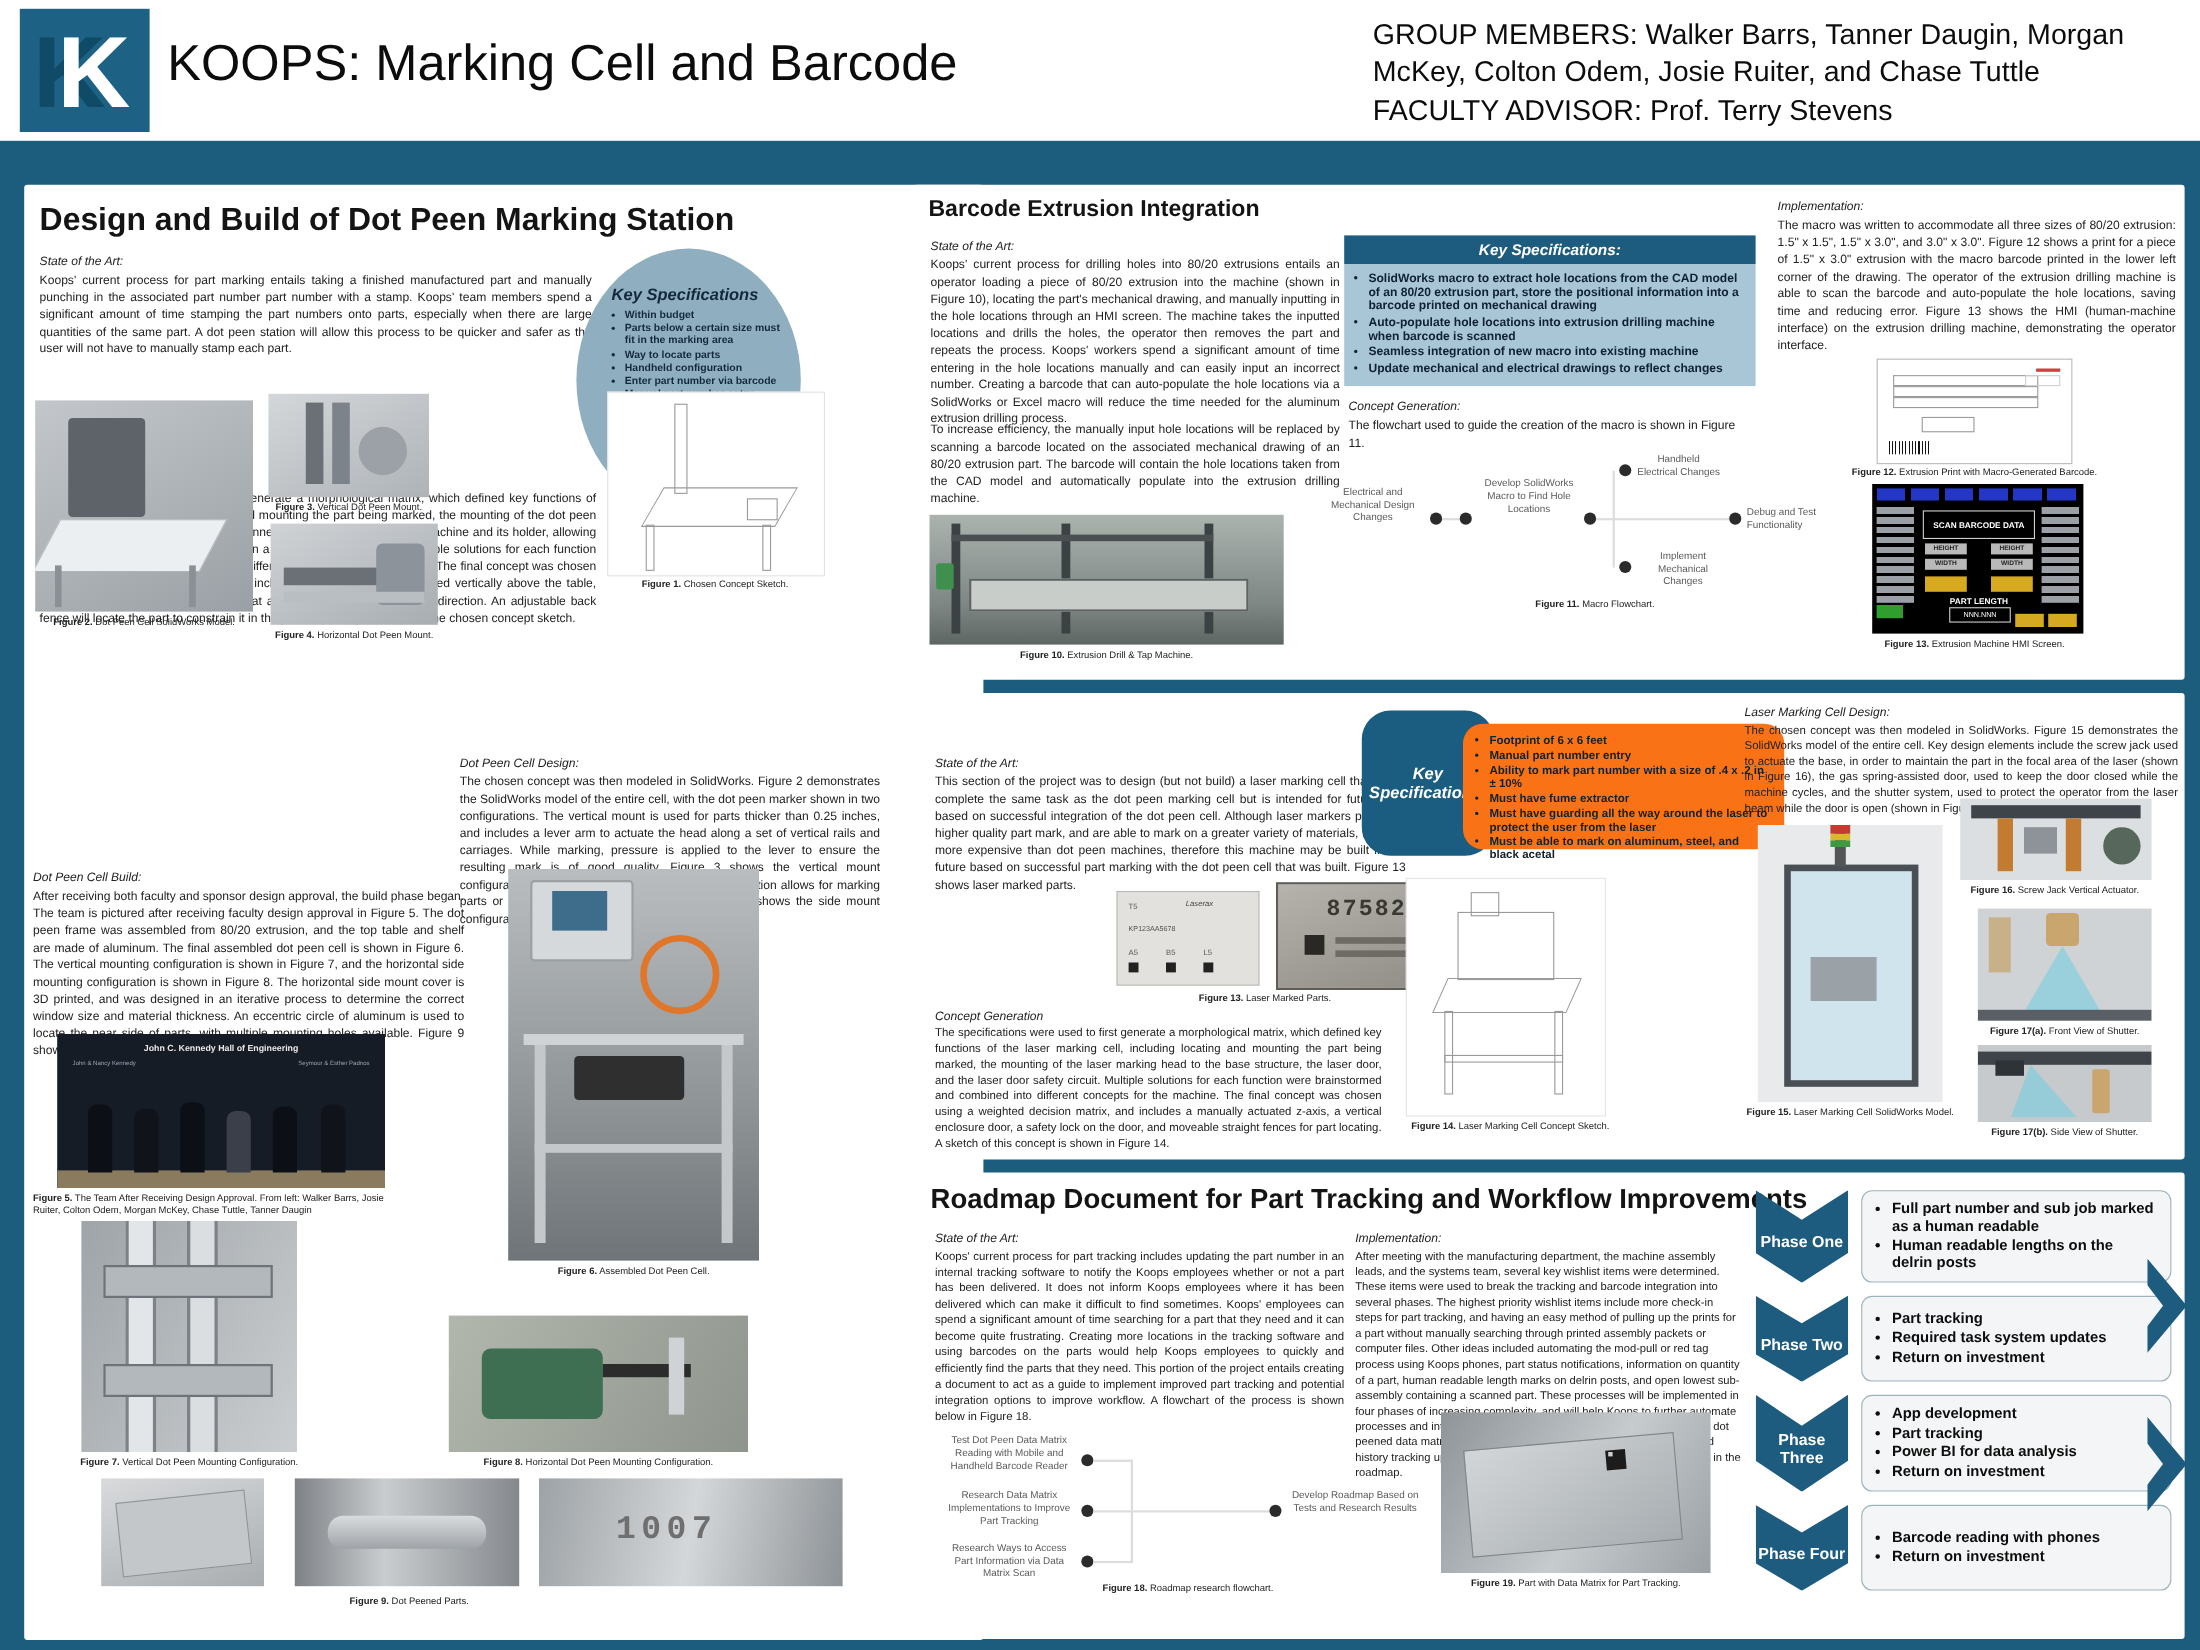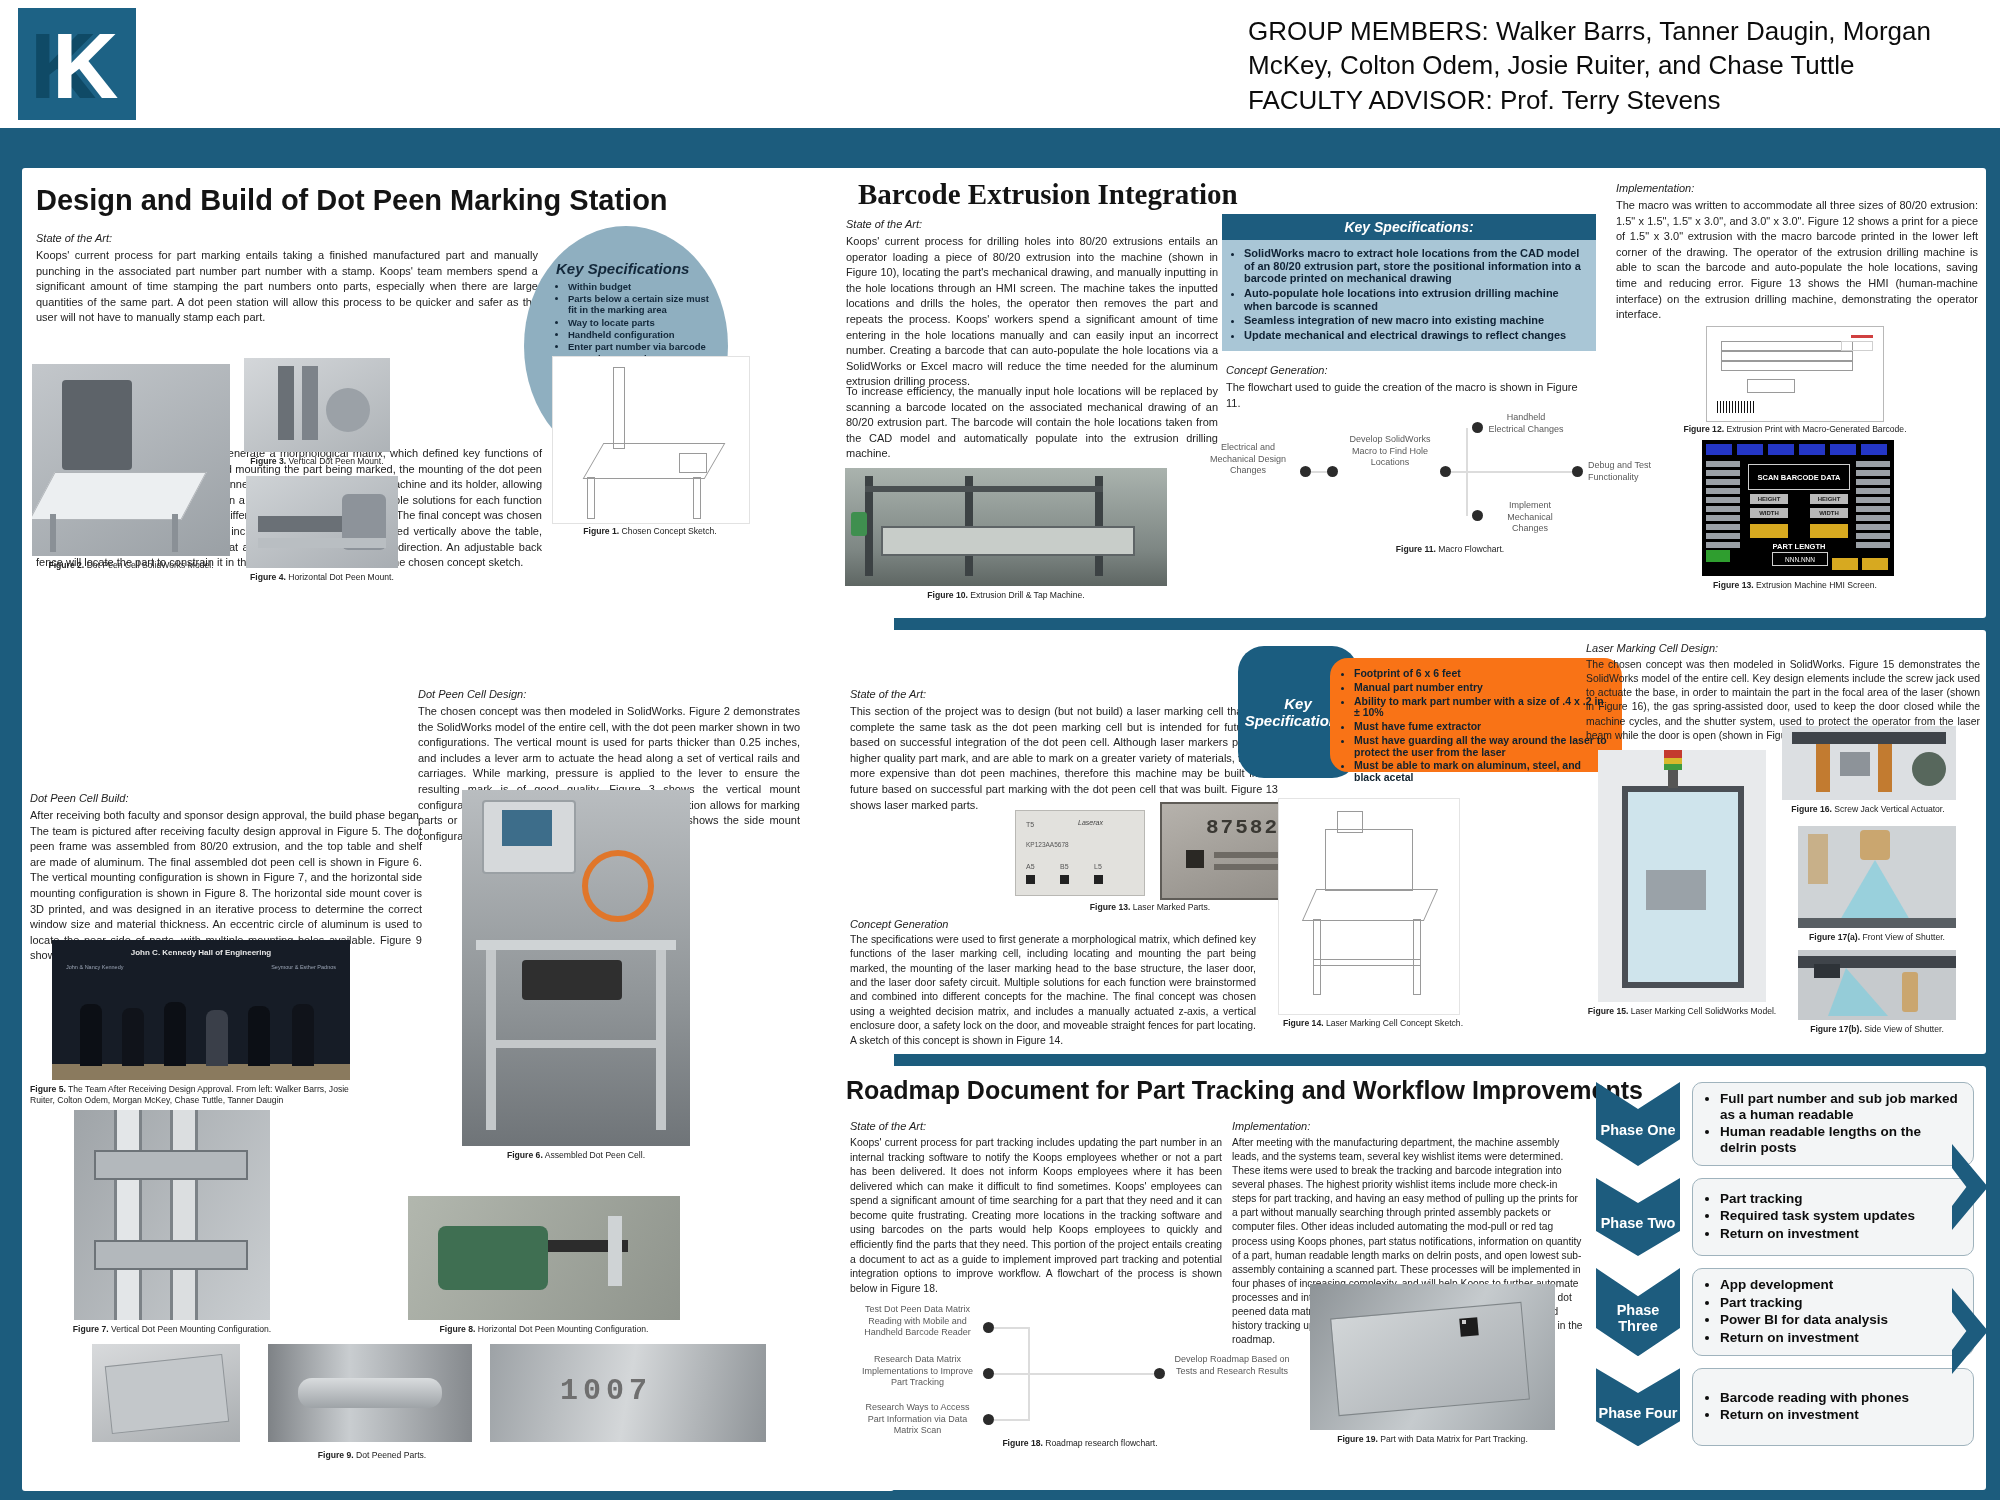--- a/index.html
+++ b/index.html
@@ -80,20 +80,21 @@
   .dotted-num{font-family:"Liberation Mono",monospace;font-weight:bold;color:#6f6f6f;letter-spacing:5px;}
 </style>
 </head>
 <body>
 
 <div class="header">
   <div class="logo">
     <span class="k-back">K</span>
     <span class="k-front">K</span>
   </div>
+  <div class="poster-title">KOOPS: Marking Cell and Barcode</div>
   <div class="members">
     <div>GROUP MEMBERS: Walker Barrs, Tanner Daugin, Morgan McKey, Colton Odem, Josie Ruiter, and Chase Tuttle</div>
     <div>FACULTY ADVISOR: Prof. Terry Stevens</div>
   </div>
 </div>
 
 <div class="panel" style="left:22px;top:168px;width:872px;height:1323px;">
   <div class="ptitle" style="left:14px;top:16px;width:760px;font-size:29px;">Design and Build of Dot Peen Marking Station</div>
 
   <div class="lbl" style="left:14px;top:64px;">State of the Art:</div>
@@ -218,21 +219,21 @@
   </div>
   <div class="fig" style="left:468px;top:1176px;width:276px;height:98px;background:linear-gradient(100deg,#9da2a6,#d4d7d9 50%,#8e9397);">
     <div class="dotted-num shape" style="left:70px;top:30px;font-size:30px;">1007</div>
   </div>
   <div class="cap" style="left:220px;top:1282px;width:260px;">
     <b>Figure 9.</b> <span>Dot Peened Parts.</span>
   </div>
 </div>
 
 <div class="panel" style="left:830px;top:168px;width:1156px;height:450px;">
-  <div class="ptitle" style="left:28px;top:10px;width:700px;font-size:29px;font-family:Liberation Serif, serif;">Barcode Extrusion Integration</div>
+  <div class="ptitle" style="left:14px;top:10px;width:700px;font-size:21px;">Barcode Extrusion Integration</div>
 
   <div class="lbl" style="left:16px;top:50px;">State of the Art:</div>
   <div class="para" style="left:16px;top:66px;width:372px;">Koops' current process for drilling holes into 80/20 extrusions entails an operator loading a piece of 80/20 extrusion into the machine (shown in Figure 10), locating the part's mechanical drawing, and manually inputting in the hole locations through an HMI screen. The machine takes the inputted locations and drills the holes, the operator then removes the part and repeats the process. Koops' workers spend a significant amount of time entering in the hole locations manually and can easily input an incorrect number. Creating a barcode that can auto-populate the hole locations via a SolidWorks or Excel macro will reduce the time needed for the aluminum extrusion drilling process.</div>
   <div class="para" style="left:16px;top:216px;width:372px;">To increase efficiency, the manually input hole locations will be replaced by scanning a barcode located on the associated mechanical drawing of an 80/20 extrusion part. The barcode will contain the hole locations taken from the CAD model and automatically populate into the extrusion drilling machine.</div>
 
   <div class="fig" style="left:15px;top:300px;width:322px;height:118px;background:linear-gradient(180deg,#aab3ae,#7d8683 70%,#5e6663);">
     <div class="shape" style="left:20px;top:8px;width:8px;height:100px;background:#3c4244;"></div>
     <div class="shape" style="left:120px;top:8px;width:8px;height:100px;background:#3c4244;"></div>
     <div class="shape" style="left:250px;top:8px;width:8px;height:100px;background:#3c4244;"></div>
     <div class="shape" style="left:20px;top:18px;width:238px;height:6px;background:#4a5052;"></div>

